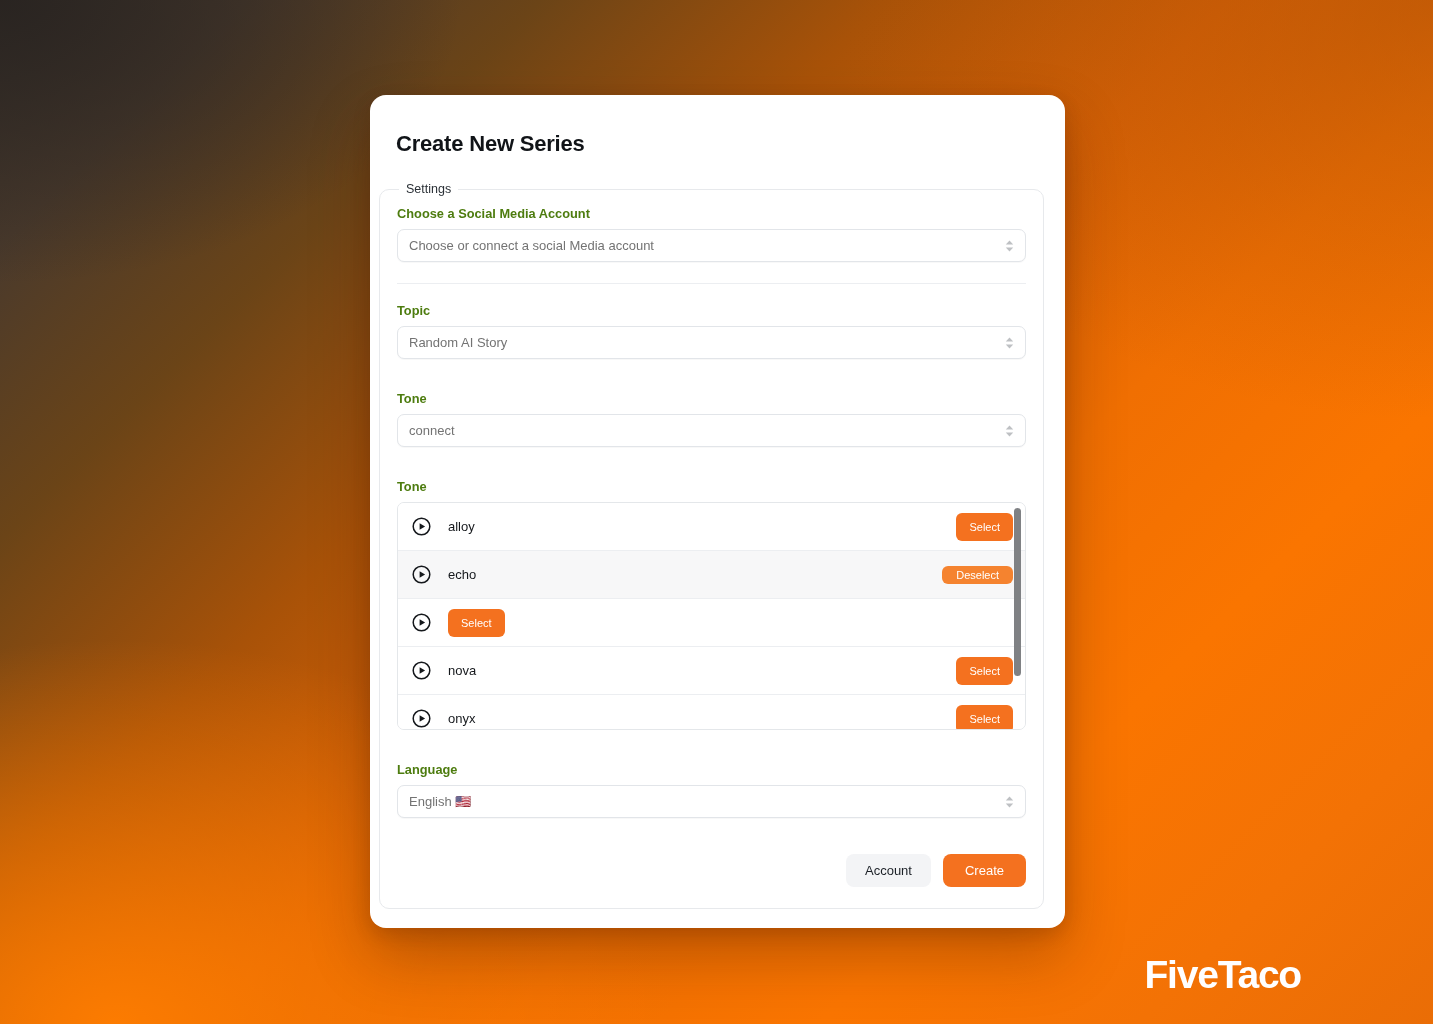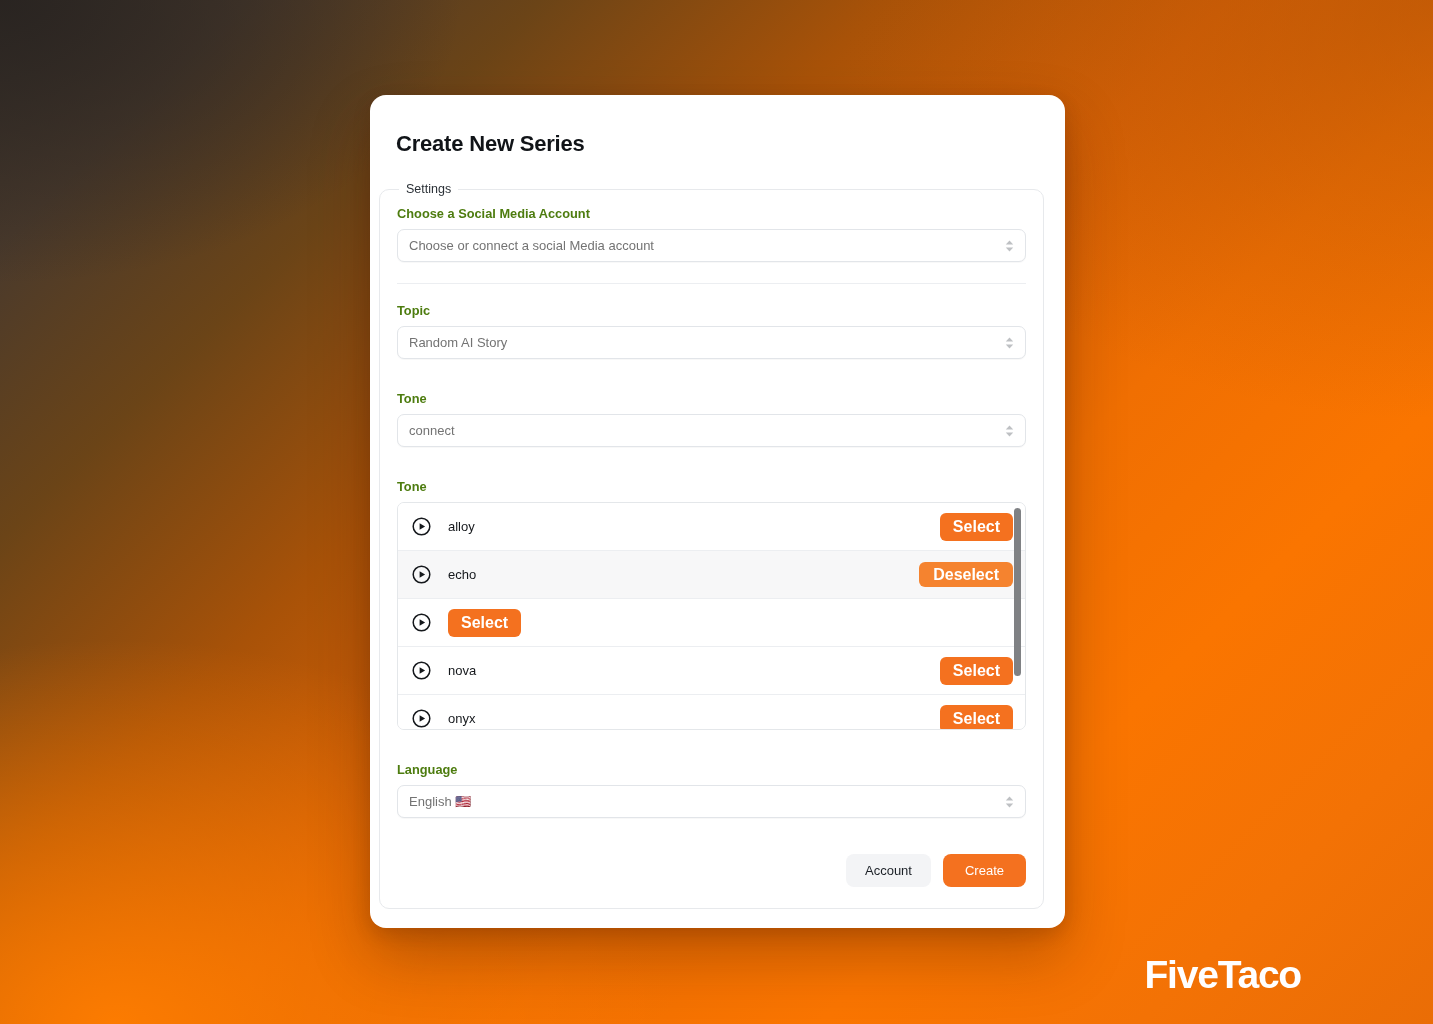--- a/index.html
+++ b/index.html
@@ -154,32 +154,32 @@
   .voice-name {
     font-size: 13px;
     color: #15181c;
     flex: 1 1 auto;
   }
 
   .pill-btn {
     border: none;
     border-radius: 6px;
     color: #ffffff;
-    font-size: 16px;
-    font-weight: bold;
+    font-size: 11px;
+    font-weight: normal;
     font-family: "Liberation Sans", sans-serif;
     padding: 0 13px;
     height: 28px;
     cursor: pointer;
     background: #f4711f;
   }
   .pill-btn.deselect {
     background: #f5832f;
     padding: 0 14px;
-    height: 25px;
+    height: 18px;
   }
 
   .voice-scrollbar-track {
     position: absolute;
     right: 2px;
     top: 2px;
     width: 7px;
     height: 224px;
     background: transparent;
   }

